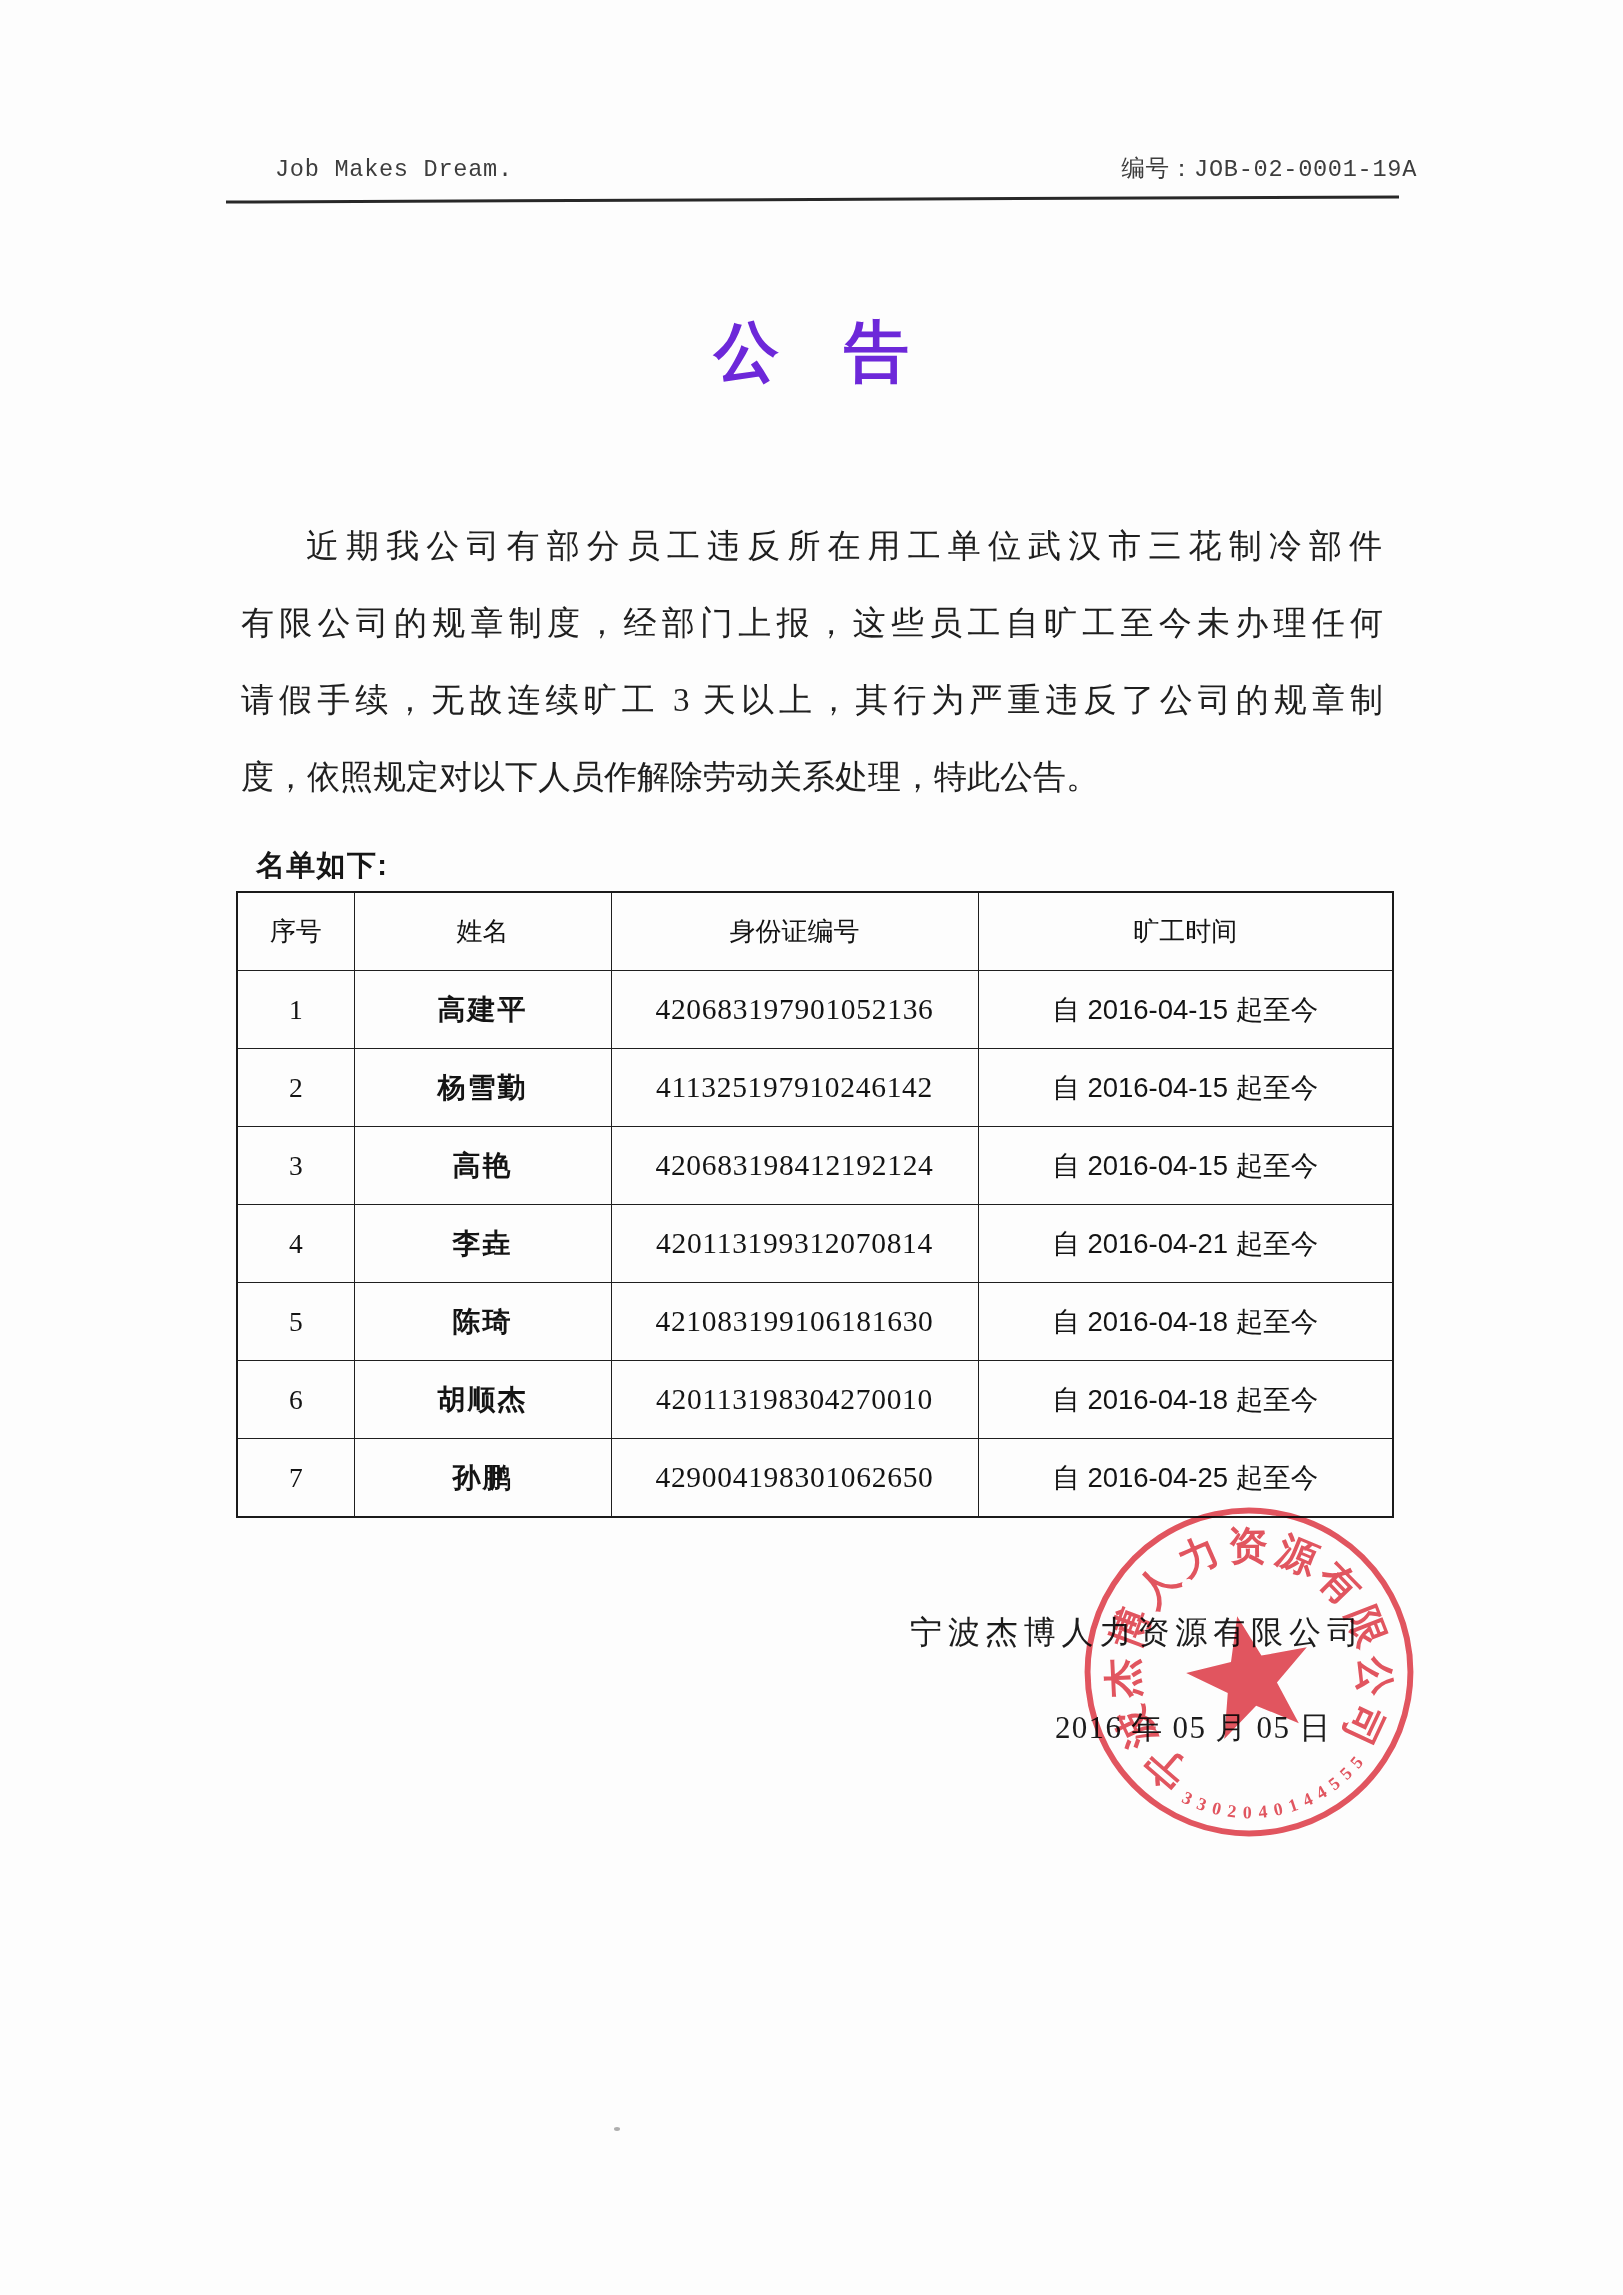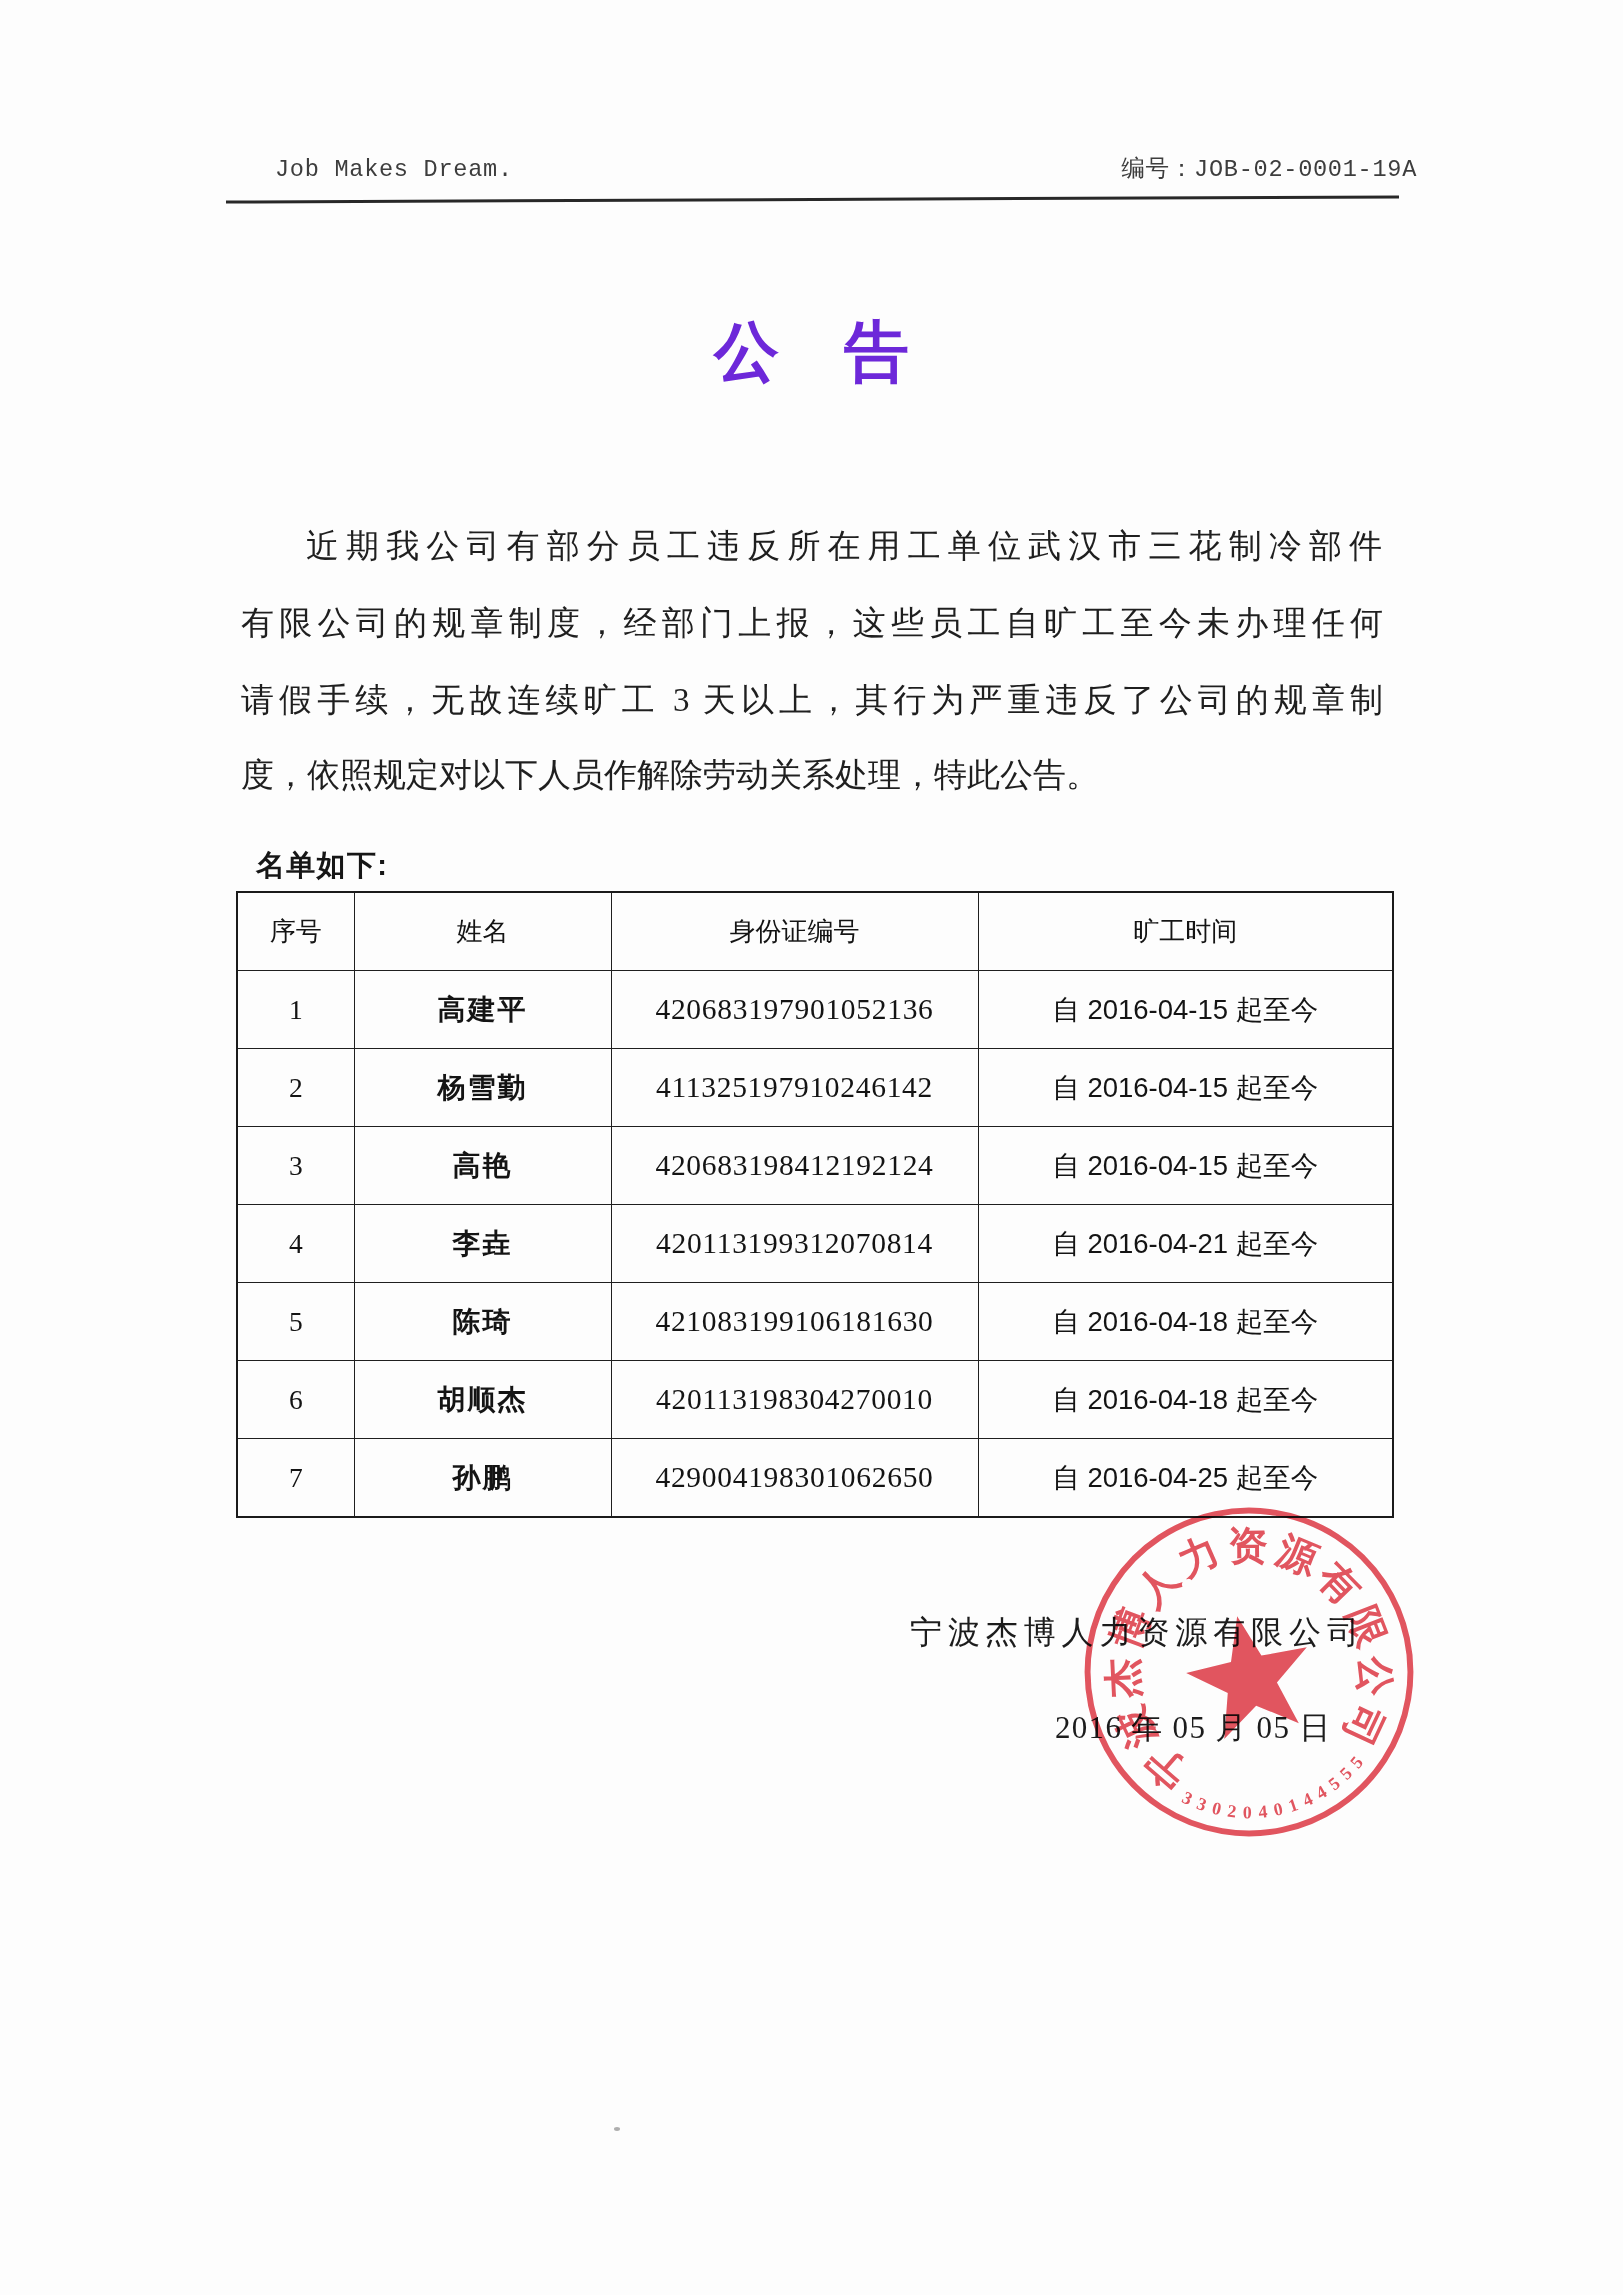--- a/index.html
+++ b/index.html
@@ -25,21 +25,21 @@
     position:absolute; left:0; top:308px; width:100%;
     text-align:center; font-size:65px; font-weight:bold; color:#6d28d9;
   }
   
   .para {
     position:absolute; left:241px; top:508px; width:1142px;
     font-size:33px; line-height:77px; color:#1f1f1f;
   }
   .para-line { text-align:justify; text-align-last:justify; height:77px; overflow:hidden; }
   .para-line.first { padding-left:65px; width:1076px; }
-  .para-line.last { text-align:right; text-align-last:left;font-family:Liberation Mono, monospace; }
+  .para-line.last { text-align:right; text-align-last:left; }
   .list-label {
     position:absolute; left:256px; top:846px;
     font-family:"Liberation Sans", sans-serif;
     font-size:29px; font-weight:bold; color:#161616; letter-spacing:1.3px;
   }
   
   table.notice {
     position:absolute; left:236px; top:891px; width:1156px;
     border-collapse:collapse; table-layout:fixed;
     font-size:27.5px; color:#141414;

